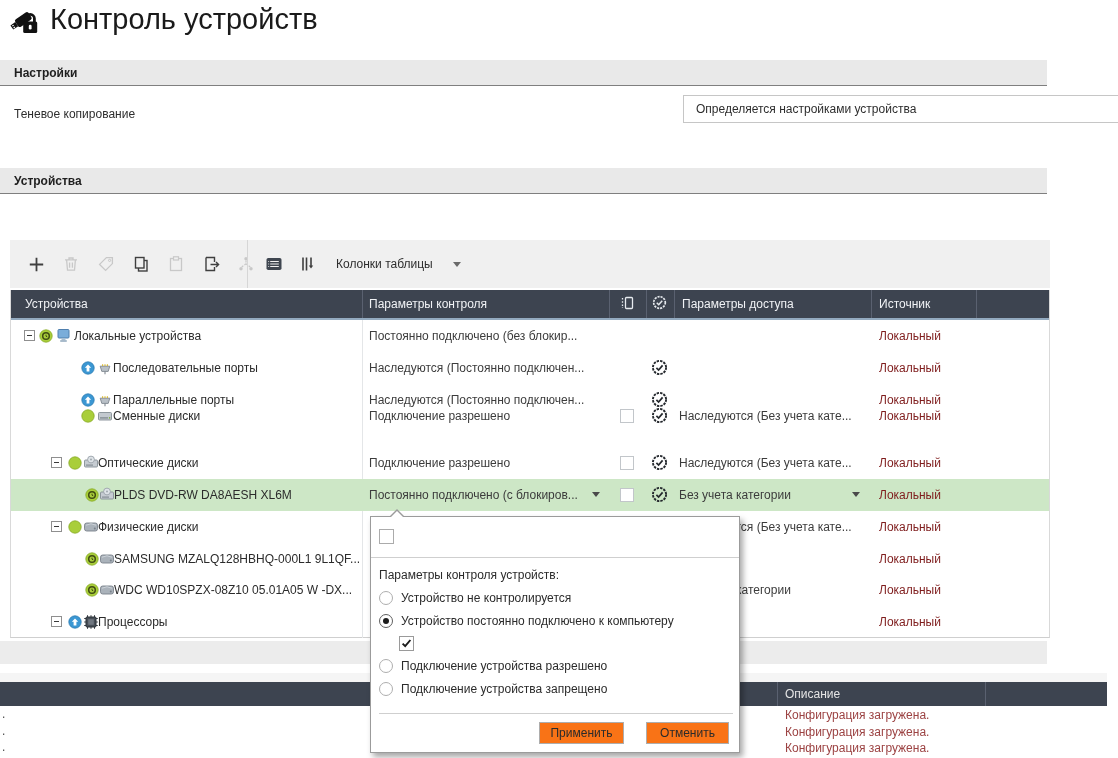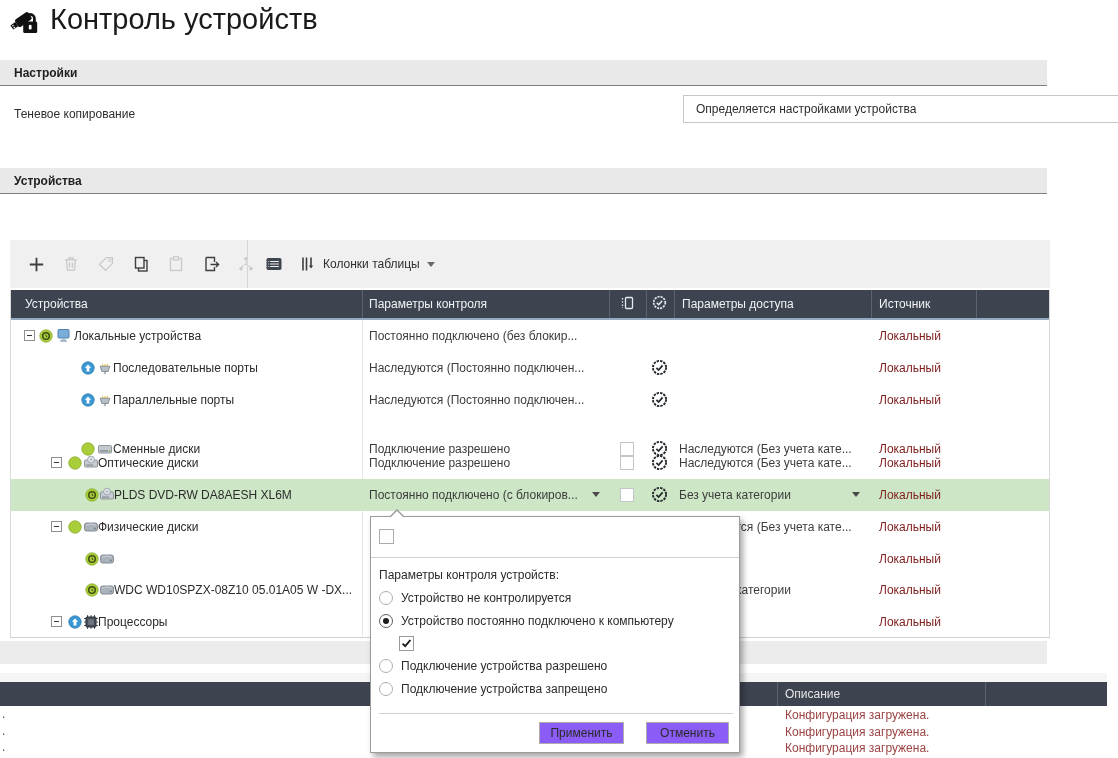--- a/index.html
+++ b/index.html
@@ -16,21 +16,21 @@
   #sec-devices{top:168px}
 
   .shadow-label{position:absolute;left:14px;top:107px;color:#2e2e2e}
   .shadow-select{position:absolute;left:683px;top:95px;width:440px;height:28px;border:1px solid #c6c6c6;border-right:none;background:#fff;display:flex;align-items:center;padding-left:12px;color:#2e2e2e}
 
   
   .toolbar{position:absolute;left:10px;top:240px;width:1040px;height:48px;background:#f0f0f0}
   .tbtn{position:absolute;top:8px;width:32px;height:32px;display:flex;align-items:center;justify-content:center;cursor:default}
   .tbtn>span{display:flex}
   .tsep{position:absolute;left:237px;top:0;width:1px;height:48px;background:#d6d6d6}
-  .tcols{position:absolute;left:288px;top:8px;height:32px;display:flex;align-items:center;gap:7px;color:#2e2e2e}
+  .tcols{position:absolute;left:288px;top:8px;height:32px;display:flex;align-items:center;gap:20px;color:#2e2e2e}
   .tcols>span{display:flex;align-items:center}
   .ddcaret{width:0;height:0;border-left:4px solid transparent;border-right:4px solid transparent;border-top:5px solid #6a6a6a}
 
   
   .dtable{position:absolute;left:10px;top:290px;width:1040px;height:348px;border-left:1px solid #d9d9d9;border-right:1px solid #d9d9d9;border-bottom:1px solid #cfcfcf}
   .thead{position:absolute;left:0;top:0;width:100%;height:28px;background:#3d4450}
   .hsep{position:absolute;top:0;width:1px;height:28px;background:#5a6170}
   .hlabel{position:absolute;top:7px;color:#f0f2f5;white-space:nowrap}
   .hicon{position:absolute;top:5px;display:flex}
   .hblue{position:absolute;top:28px;left:0;width:100%;height:2px;background:#93aabf}
@@ -73,21 +73,21 @@
   #phr1{left:0;top:40px;width:100%}
   #phr2{left:8px;top:196px;width:354px}
   .p-group{position:absolute;left:8px;top:51px;color:#2b2b2b}
   .opt{position:absolute;left:8px;display:flex;align-items:center;gap:8px;height:18px;white-space:nowrap;color:#2b2b2b}
   .opt.sub{left:28px}
   .radio{width:14px;height:14px;border:1px solid #aeaeae;border-radius:50%;background:#fff;position:relative;flex:none}
   .radio.on{border-color:#5f5f5f}
   .radio.on::after{content:"";position:absolute;left:3px;top:3px;width:6px;height:6px;border-radius:50%;background:#1c1c1c}
   .pcb{width:15px;height:15px;border:1px solid #9a9a9a;background:#fff;flex:none;display:flex;align-items:center;justify-content:center}
   .pcb.empty{border-color:#ababab}
-  .pbtn{position:absolute;top:205px;height:22px;background:#8b5cf6;border:1px solid #adadad;display:flex;align-items:center;justify-content:center;color:#2b2b2b;cursor:default}
+  .pbtn{position:absolute;top:205px;height:22px;background:#f97316;border:1px solid #adadad;display:flex;align-items:center;justify-content:center;color:#2b2b2b;cursor:default}
   #btn-apply{left:168px;width:85px}
   #btn-cancel{left:275px;width:83px}
 </style>
 </head>
 <body>
 
 <div>
 
   <span class="appicon"><svg width="38" height="38" viewBox="0 0 38 38">
         <g transform="rotate(-35 14 16)">
@@ -283,21 +283,21 @@
           <span class="dname" style="left:102px">Параллельные порты</span>
           <span class="ctext">Наследуются (Постоянно подключен...</span>
           <span class="badge" style="left:640px">
             <svg width="17" height="17" viewBox="0 0 17 17">
               <circle cx="8.5" cy="8.5" r="6.6" fill="none" stroke="#23272c" stroke-width="1.9" stroke-dasharray="2.4 1.1"></circle>
               <path d="M5.4 8.8l2.2 2.2 4-4.6" stroke="#23272c" stroke-width="1.7" fill="none"></path>
             </svg>
           </span>
           <span class="stext">Локальный</span>
         </div>
-        <div class="trow" style="top: 113px; text-align: right;">
+        <div class="trow" style="top: 80px; text-align: right;">
           <span class="sticon" style="left:70px">
             <svg width="14" height="14" viewBox="0 0 14 14">
               <circle cx="7" cy="7" r="6.2" fill="#a9ce3a" stroke="#88ab27" stroke-width="0.8"></circle>
             </svg>
           </span>
           <span class="devicon" style="left:86px">
             <svg width="16" height="16" viewBox="0 0 16 16">
               <rect x="1.5" y="4.5" width="13" height="7.5" rx="1" fill="#c3c9cf" stroke="#858d94" stroke-width="0.9"></rect>
               <rect x="3" y="9.2" width="8" height="1.4" fill="#858d94"></rect>
               <circle cx="12.6" cy="9.9" r="0.8" fill="#7fae3a"></circle>
@@ -398,20 +398,21 @@
               <path d="M7 5.7v1.5l1.3.7" stroke="#404c12" stroke-width="1" fill="none"></path>
             </svg>
           </span>
           <span class="devicon" style="left:88px">
             <svg width="16" height="16" viewBox="0 0 16 16">
               <rect x="1.5" y="4" width="13" height="8" rx="2.2" fill="#aab2ba" stroke="#79818a" stroke-width="0.9"></rect>
               <path d="M3 6.2a10 10 0 0 1 10 0" stroke="#cdd3d9" stroke-width="1" fill="none"></path>
               <circle cx="11.8" cy="9.4" r="1" fill="#79818a"></circle>
             </svg>
           </span>
+          <span class="dname" style="left:103px">SAMSUNG MZALQ128HBHQ-000L1 9L1QF...</span>
           <span class="stext">Локальный</span>
         </div>
         <div class="trow" style="top: 254.4px;">
           <span class="sticon" style="left:74px">
             <svg width="14" height="14" viewBox="0 0 14 14">
               <circle cx="7" cy="7" r="6.2" fill="#a9ce3a" stroke="#88ab27" stroke-width="0.8"></circle>
               <circle cx="7" cy="7" r="3.3" fill="none" stroke="#404c12" stroke-width="1.5"></circle>
               <path d="M7 5.7v1.5l1.3.7" stroke="#404c12" stroke-width="1" fill="none"></path>
             </svg>
           </span>

